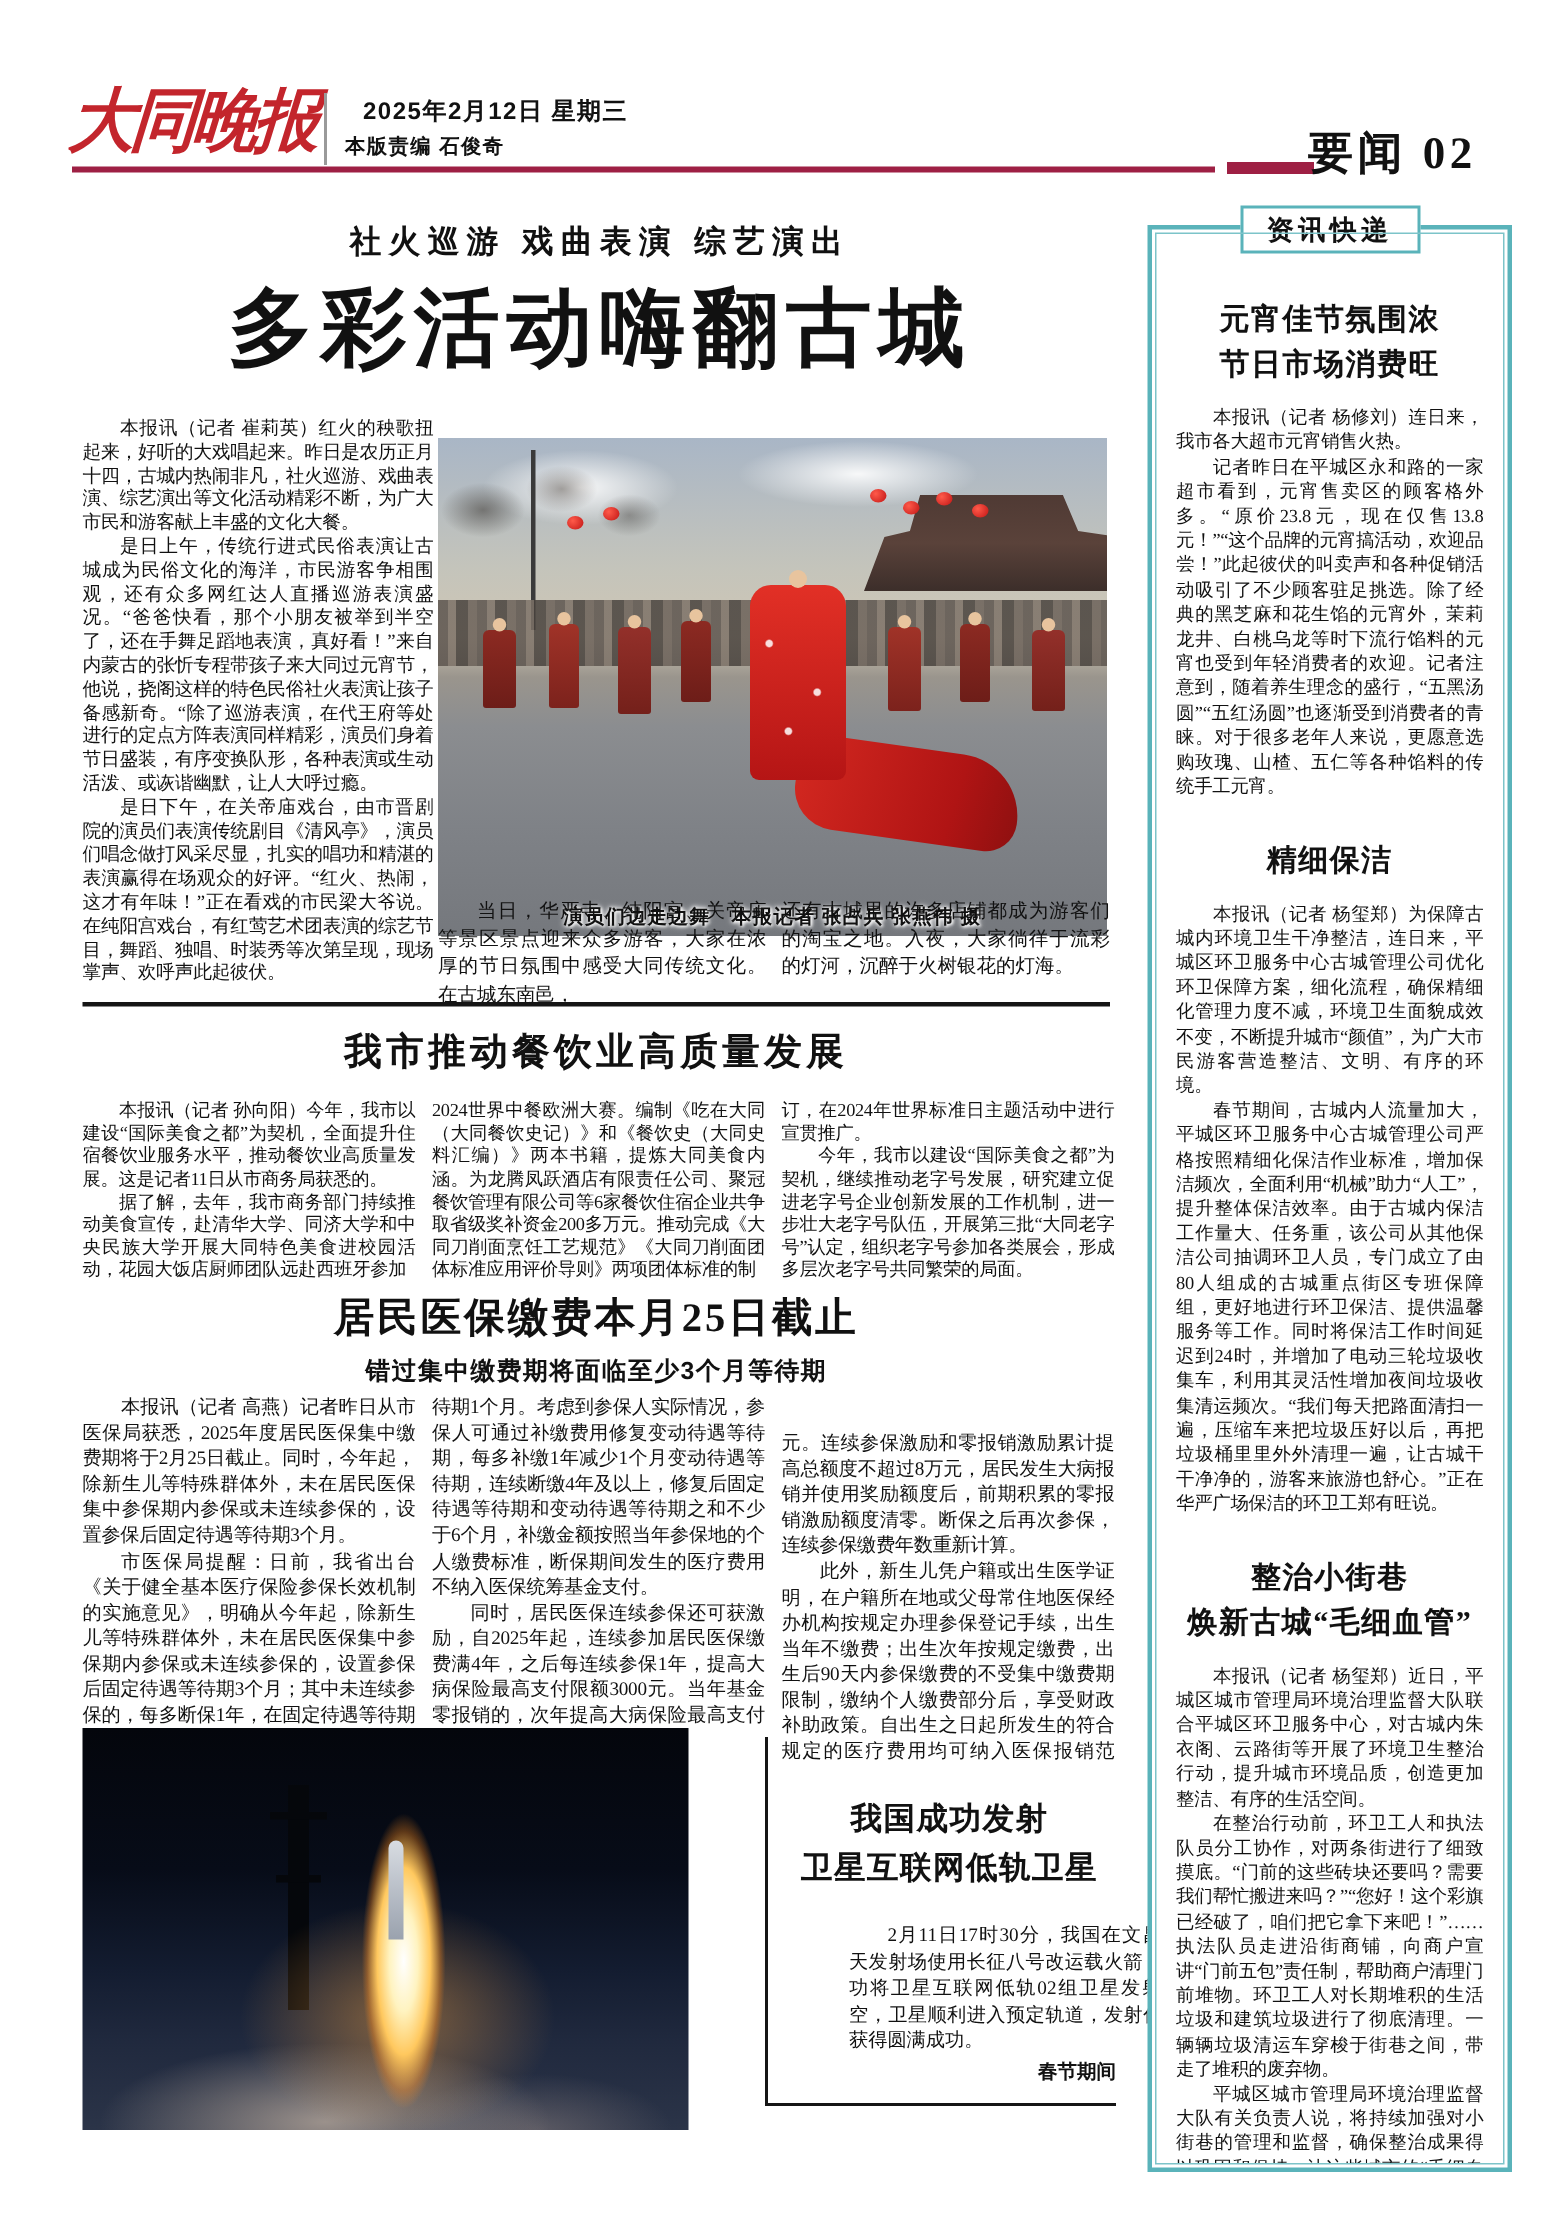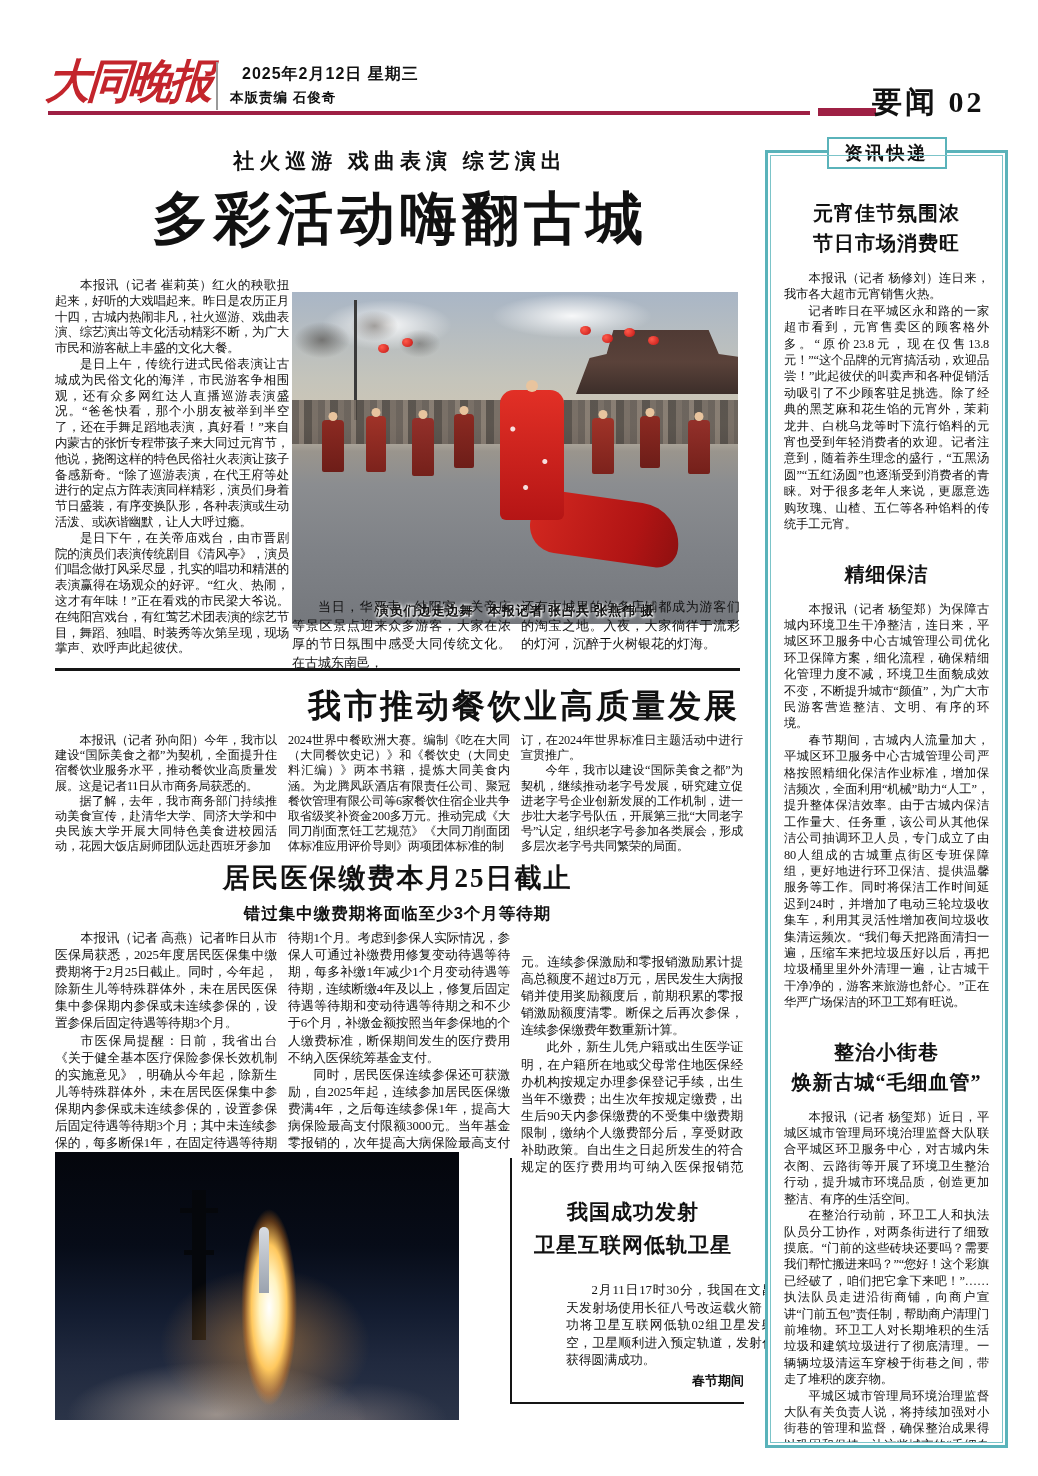--- a/index.html
+++ b/index.html
@@ -61,21 +61,21 @@
       linear-gradient(180deg,#e23026,#b51515);}
   .p1-train{position:absolute;left:238px;top:206px;width:150px;height:62px;
     background:linear-gradient(100deg,#d32820 0%,#b01414 70%,#8f1010 100%);
     border-radius:10px 60px 30px 40px;transform:rotate(8deg);}
   .p1-caption{position:absolute;left:0;bottom:4px;width:100%;text-align:center;
     font-size:13px;font-weight:bold;color:#101010;letter-spacing:1px;
     text-shadow:0 0 3px #fff,0 0 5px #fff,1px 1px 2px #fff;}
   .below-col{top:598px;width:219px;height:94px;overflow:hidden;font-size:13px;line-height:18.6px;}
   .rule-h1{left:55px;top:668px;width:685px;height:3px;background:#151515;}
   
-  .food-title{left:55px;top:684px;width:685px;text-align:right;font-size:33px;font-weight:bold;letter-spacing:3px;}
+  .food-title{left:55px;top:684px;width:685px;text-align:center;font-size:25px;font-weight:bold;letter-spacing:3px;}
   .col3x{top:733px;width:222px;height:128px;overflow:hidden;font-size:12.2px;line-height:15.2px;letter-spacing:-0.2px;}
   
   .ins-title{left:55px;top:860px;width:685px;text-align:center;font-size:27px;font-weight:bold;letter-spacing:2px;}
   .ins-sub{left:55px;top:903px;width:685px;text-align:center;font-size:16.5px;font-weight:bold;
     font-family:"Liberation Sans","DejaVu Sans",sans-serif;letter-spacing:1px;}
   .ins-col{top:930px;width:222px;height:222px;overflow:hidden;font-size:12.8px;line-height:17.1px;letter-spacing:-0.2px;}
   
   .photo2{left:55px;top:1152px;width:404px;height:268px;overflow:hidden;
     background:linear-gradient(180deg,#04060c 0%,#070c18 35%,#131c30 60%,#20293e 78%,#2b3448 100%);}
   .p2-glow{position:absolute;inset:0;

